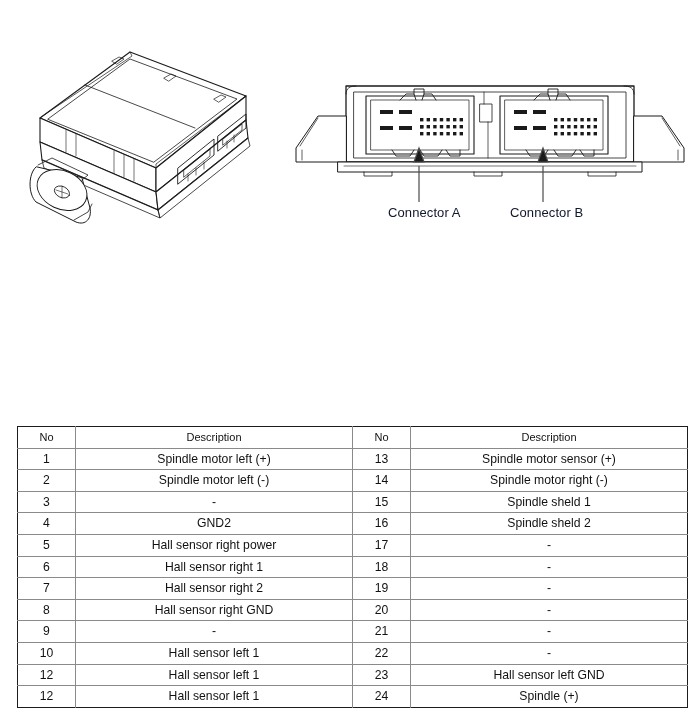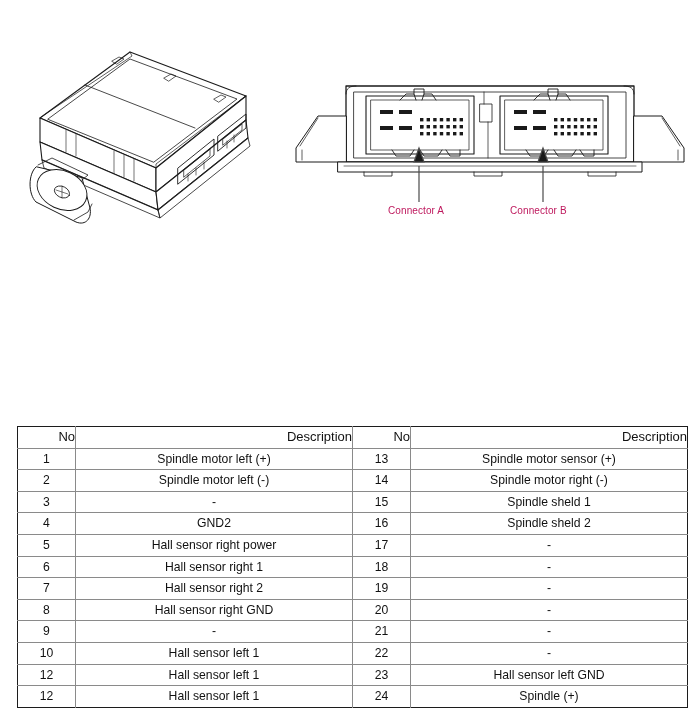--- a/index.html
+++ b/index.html
@@ -41,23 +41,23 @@
   #callouts {
     position: absolute;
     left: 288px;
     top: 130px;
     width: 404px;
     height: 100px;
   }
 
   .callout-label {
     position: absolute;
-    font-size: 10px;
+    font-size: 13px;
     line-height: 1;
-    color: #be185d;
+    color: #0f172a;
     white-space: nowrap;
     letter-spacing: 0.1px;
   }
   #label-connector-a {
     left: 388px;
     top: 206px;
   }
   #label-connector-b {
     left: 510px;
     top: 206px;
@@ -92,22 +92,21 @@
   #pinout-table tr:last-child td {
     border-bottom: none;
     margin-top: 28px;
   }
   #pinout-table td.col-no  { width: 57px; }
   #pinout-table td.col-desc{ width: 276px; }
   #pinout-table td.divider-left { border-left: 1.3px solid #1c1c1c; }
   #pinout-table td:first-child { border-left: none; }
   #pinout-table td:last-child  { border-right: none; }
   #pinout-table tr.header-row td {
-    font-size: 13px;
-    text-align: right;
+    font-size: 11px;
   }
 </style>
 </head>
 <body>
 
 <div id="figure-area">
 
   <svg id="iso-view" viewBox="0 0 250 210">
     <g fill="none" stroke="#1a1a1a" stroke-width="1.1" stroke-linejoin="round" stroke-linecap="round">
 

